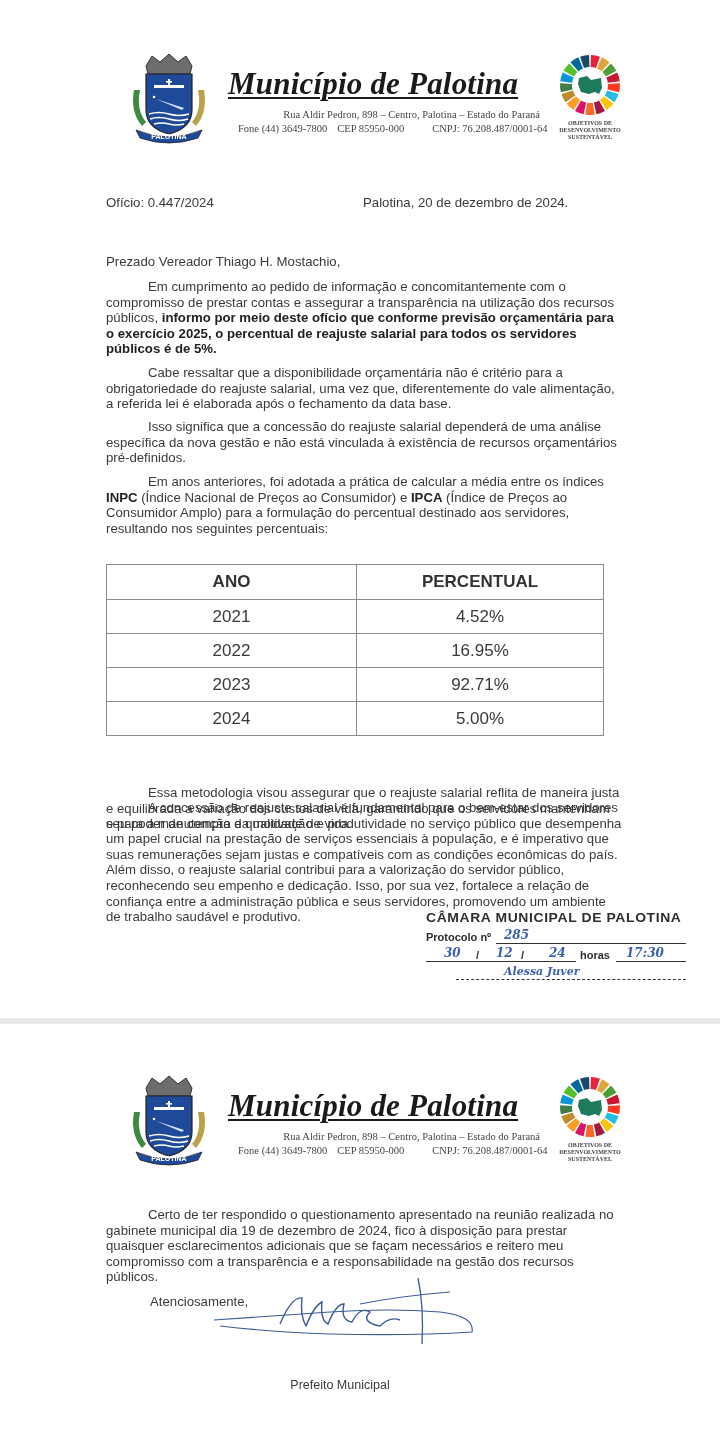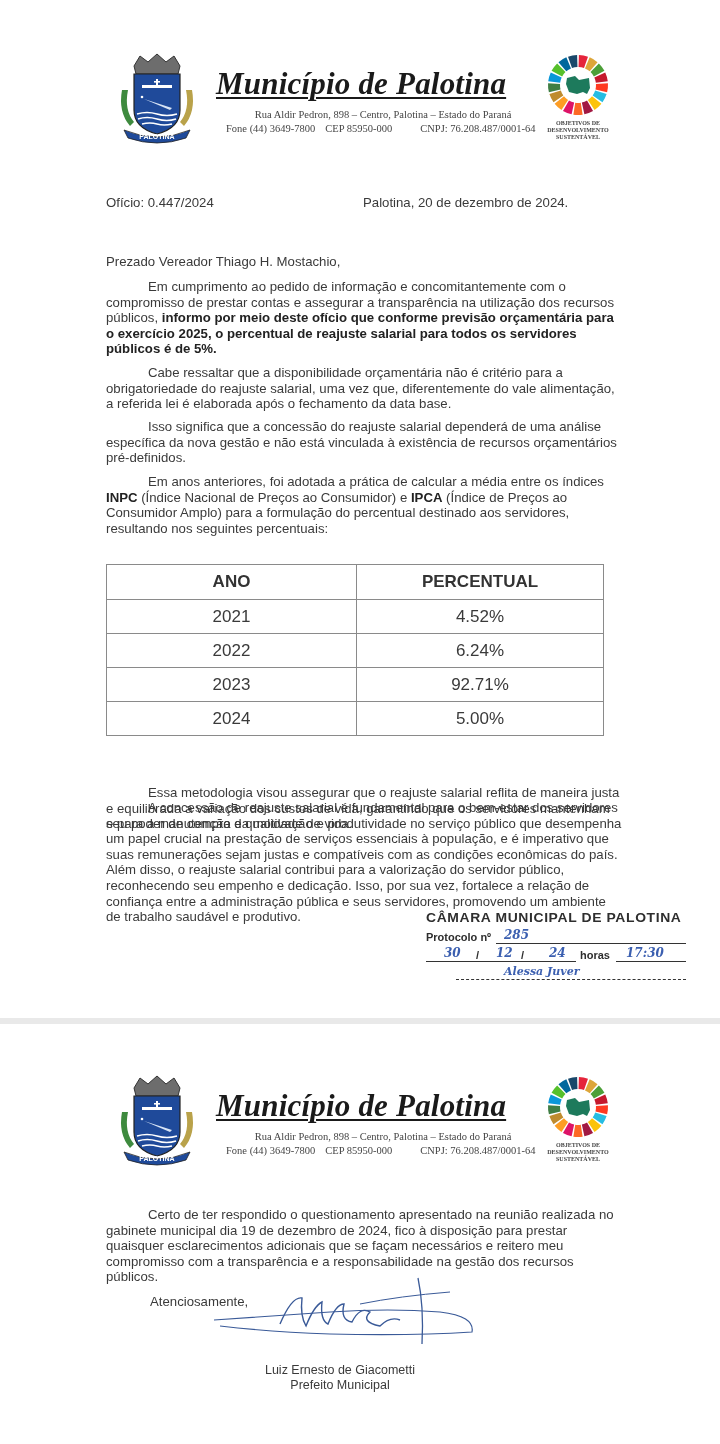--- a/index.html
+++ b/index.html
@@ -7,29 +7,29 @@
       width: 720px; height: 1444px; position: relative; overflow: hidden;
       background: #ffffff; color: #3a3a3a;
       font-family: "Liberation Sans", sans-serif;
     }
     .page { position: absolute; left: 0; width: 720px; background: #fff; }
     #page1 { top: 0; height: 1018px; }
     #page2 { top: 1024px; height: 420px; }
     .sep { position: absolute; left: 0; top: 1018px; width: 720px; height: 6px; background: #e9e9e9; }
 
     
-    .lh { position: absolute; left: 0; width: 576px; height: 110px; }
+    .lh { position: absolute; left: 12px; width: 576px; height: 110px; }
     .crest { position: absolute; left: 112px; width: 90px; height: 92px; }
     .lh-title {
       position: absolute; left: 216px; top: 18px; width: 312px;
       font-family: "Liberation Serif", serif; font-style: italic; font-weight: bold;
       font-size: 31px; color: #1a1a1a; text-decoration: underline; text-decoration-thickness: 2px;
       text-underline-offset: 3px; white-space: nowrap; letter-spacing: 0.2px;
     }
-    .lh-addr { position: absolute; left: 238px; top: 61px; width: 290px; text-align: center;
+    .lh-addr { position: absolute; left: 238px; top: 61px; width: 290px; text-align: right;
       font-family: "Liberation Serif", serif; font-size: 10.5px; color: #444; white-space: nowrap; }
     .lh-contact { position: absolute; left: 216px; top: 75px; width: 312px; text-align: right;
       font-family: "Liberation Serif", serif; font-size: 10.5px; color: #444; white-space: nowrap; }
     .lh-contact span { margin-left: 10px; }
     .ods { position: absolute; left: 540px; top: 6px; width: 76px; }
     .ods-wheel { width: 62px; height: 62px; margin: 0 auto; display: block; }
     .ods-label { text-align: center; font-family: "Liberation Serif", serif; font-size: 6px;
       font-weight: bold; color: #444; line-height: 7px; margin-top: 4px; }
 
     .txt { position: absolute; font-size: 13.2px; line-height: 15.6px; color: #3a3a3a; }
@@ -127,21 +127,21 @@
         <th>PERCENTUAL</th>
       </tr>
     </thead>
     <tbody>
       <tr>
         <td>2021</td>
         <td>4.52%</td>
       </tr>
       <tr>
         <td>2022</td>
-        <td>6.24%</td>
+        <td>16.95%</td>
       </tr>
       <tr>
         <td>2023</td>
         <td>92.71%</td>
       </tr>
       <tr>
         <td>2024</td>
         <td>5.00%</td>
       </tr>
     </tbody>
@@ -232,15 +232,14 @@
   <div class="txt para indent" style="top:183px;">Certo de ter respondido o questionamento apresentado na reunião realizada no gabinete municipal dia 19 de dezembro de 2024, fico à disposição para prestar quaisquer esclarecimentos adicionais que se façam necessários e reitero meu compromisso com a transparência e a responsabilidade na gestão dos recursos públicos.</div>
   <div class="txt" style="left:150px; top:270px;">Atenciosamente,</div>
 
   <svg style="position:absolute; left:210px; top:252px; width:270px; height:70px;" viewBox="0 0 270 70">
     <path d="M4 44 Q60 40 120 36 Q180 32 230 36 Q265 40 262 56 Q200 60 120 58 Q60 56 10 50" fill="none" stroke="#3a5a98" stroke-width="1.2"></path>
     <path d="M70 48 Q82 20 92 22 Q90 40 96 50 Q104 30 112 26 Q110 44 118 48 Q126 28 134 28 Q130 44 142 46 Q150 30 160 36 Q150 46 170 50 Q180 40 190 44" fill="none" stroke="#3a5a98" stroke-width="1.4"></path>
     <path d="M208 2 Q214 30 212 68" fill="none" stroke="#3a5a98" stroke-width="1.3"></path>
     <path d="M150 28 Q190 20 240 16" fill="none" stroke="#3a5a98" stroke-width="1"></path>
   </svg>
 
-  <div class="sig-name" style="top:339px;">Luiz Ernesto de Giacometti</div>
   <div class="sig-name" style="top:354px;">Prefeito Municipal</div>
 </div>
 
 </body></html>

